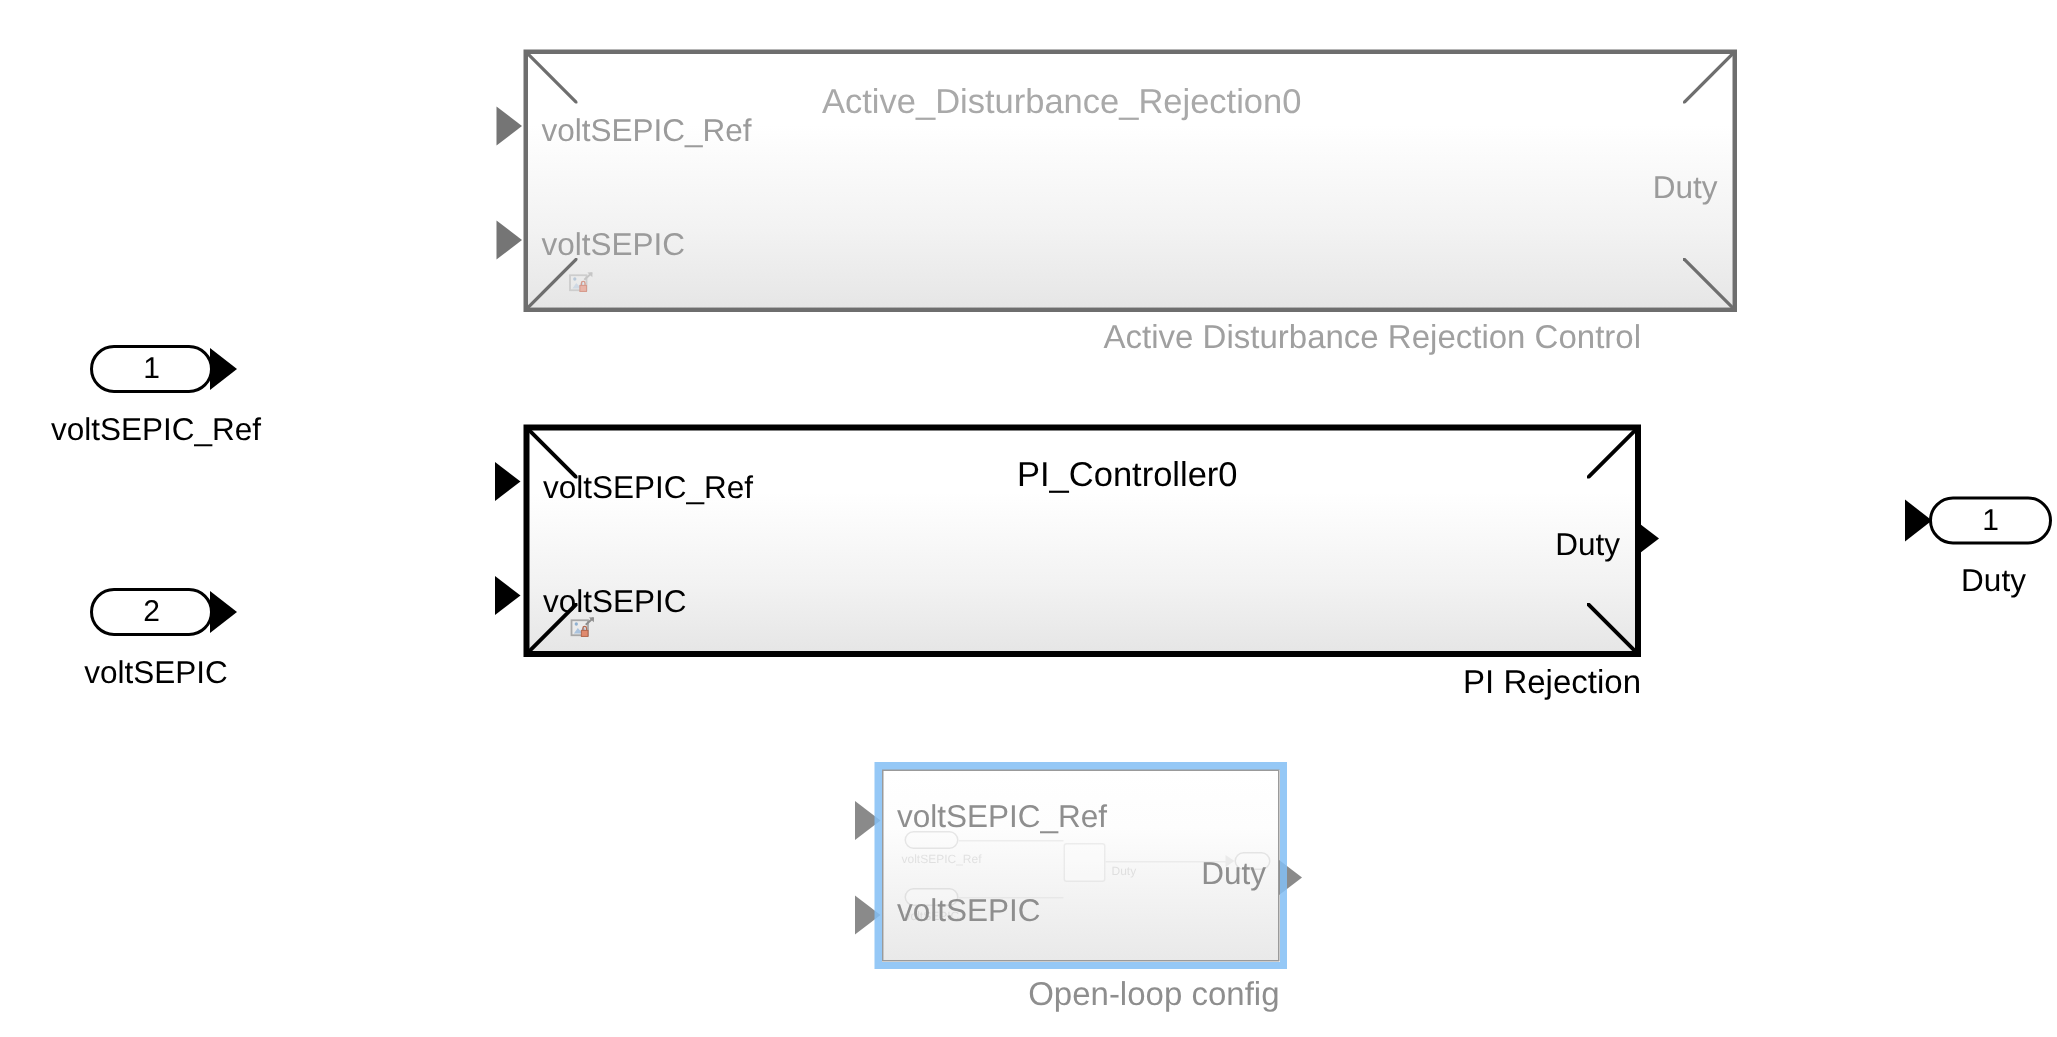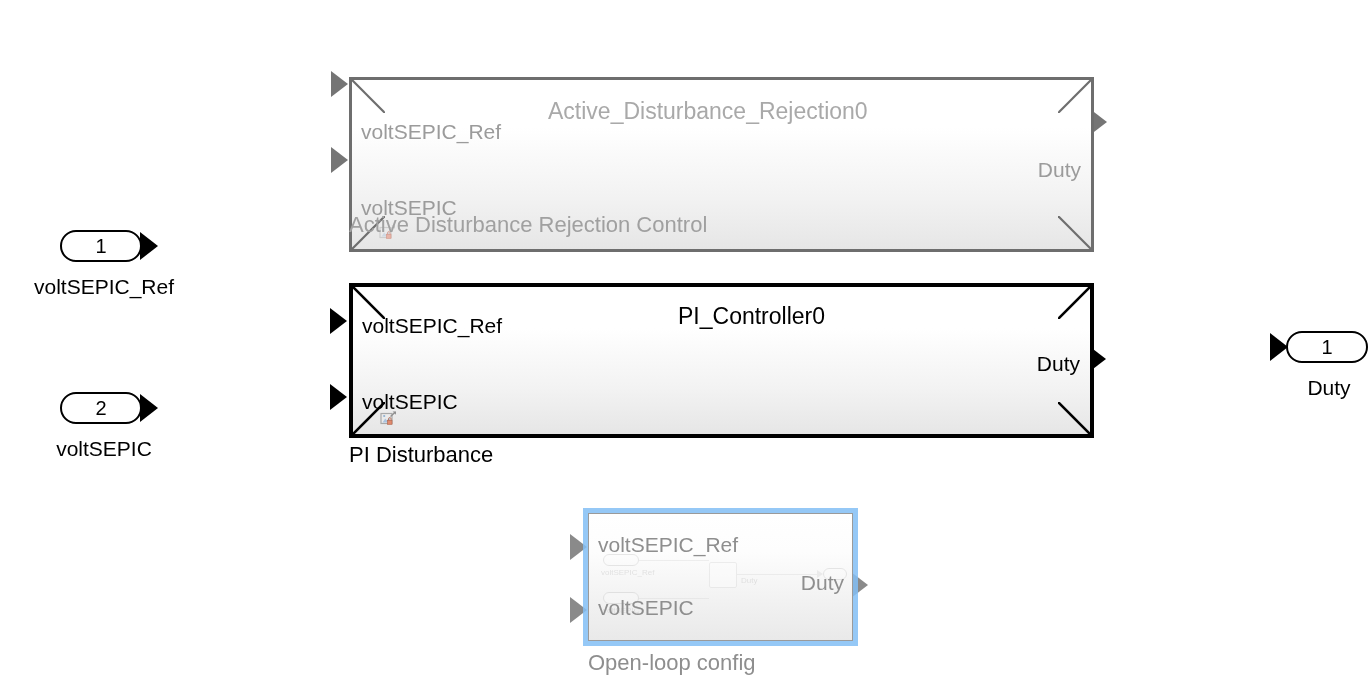--- a/index.html
+++ b/index.html
@@ -111,21 +111,21 @@
   .edge-arrow.blk-in  { border-left: 17px solid #000000; }
   .edge-arrow.blk-out { border-left: 17px solid #000000; }
   .dis .edge-arrow.blk-in,
   .dis .edge-arrow.blk-out { border-left-color: #757575; }
   .sel .edge-arrow.blk-in,
   .sel .edge-arrow.blk-out { border-left-color: #8a8a8a; }
 
   
   .blk-caption {
     position: absolute;
-    text-align: left;
+    text-align: right;
     font-size: 22px;
     white-space: nowrap;
     line-height: 1;
   }
   .cap-enabled  { color: #000000; }
   .cap-disabled { color: #a0a0a0; }
   .cap-selected { color: #8e8e8e; }
 
   
   .link-badge {
@@ -204,21 +204,21 @@
   </div>
   <div class="port-caption" style="left:1225px; top:377px; width:208px;">Duty</div>
 
   <div class="dis">
 
     <div class="edge-arrow blk-in" style="position:absolute; left:331px; top:71px;"></div>
     <div class="edge-arrow blk-in" style="position:absolute; left:331px; top:147px;"></div>
 
     <div class="edge-arrow blk-out" style="position:absolute; left:1090px; top:109px;"></div>
 
-    <div class="subsys disabled" style="left:349px; top:33px; width:745px; height:175px;margin-top:44px;">
+    <div class="subsys disabled" style="left:349px; top:33px; width:809px; height:175px;">
 
       <div class="corner" style="left:-1px; top:-1px;">
         <svg viewBox="0 0 34 34">
             <line x1="0" y1="0" x2="34" y2="34" stroke="#6e6e6e" stroke-width="2.2"></line>
           </svg>
       </div>
       <div class="corner" style="right:-1px; top:-1px;">
         <svg viewBox="0 0 34 34">
             <line x1="34" y1="0" x2="0" y2="34" stroke="#6e6e6e" stroke-width="2.2"></line>
           </svg>
@@ -299,21 +299,21 @@
           <path d="M2.6 12.4 L5.2 8.6 L7.0 10.6 L9.2 7.4 L11 12.4 Z" fill="#aac3de"></path>
           <circle cx="4.2" cy="6" r="1.1" fill="#8fb0d0"></circle>
           <path d="M10.5 6.5 L15.5 2.0" stroke="#8e8e8e" stroke-width="1.3" fill="none"></path>
           <path d="M12.6 1.6 L16.0 1.5 L15.9 4.8 Z" fill="#8e8e8e"></path>
           <rect x="7.6" y="10.3" width="4.4" height="4.0" fill="#e08a6e" stroke="#b56a50" stroke-width="0.7"></rect>
           <path d="M8.6 10.3 v-1.5 a1.2 1.2 0 0 1 2.4 0 v1.5" fill="none" stroke="#b56a50" stroke-width="0.9"></path>
         </svg>
       </div>
     </div>
 
-    <div class="blk-caption cap-enabled" style="left:349px; top:444px; width:745px;">PI Disturbance</div>
+    <div class="blk-caption cap-enabled" style="left:349px; top:444px; width:745px;">PI Rejection</div>
   </div>
 
   <div class="sel">
 
     <div class="edge-arrow blk-in" style="position:absolute; left:570px; top:534px;"></div>
     <div class="edge-arrow blk-in" style="position:absolute; left:570px; top:597px;"></div>
     <div class="edge-arrow blk-out" style="position:absolute; left:851px; top:572px;"></div>
 
     <div class="subsys selected" style="left:588px; top:513px; width:265px; height:128px;">
 

